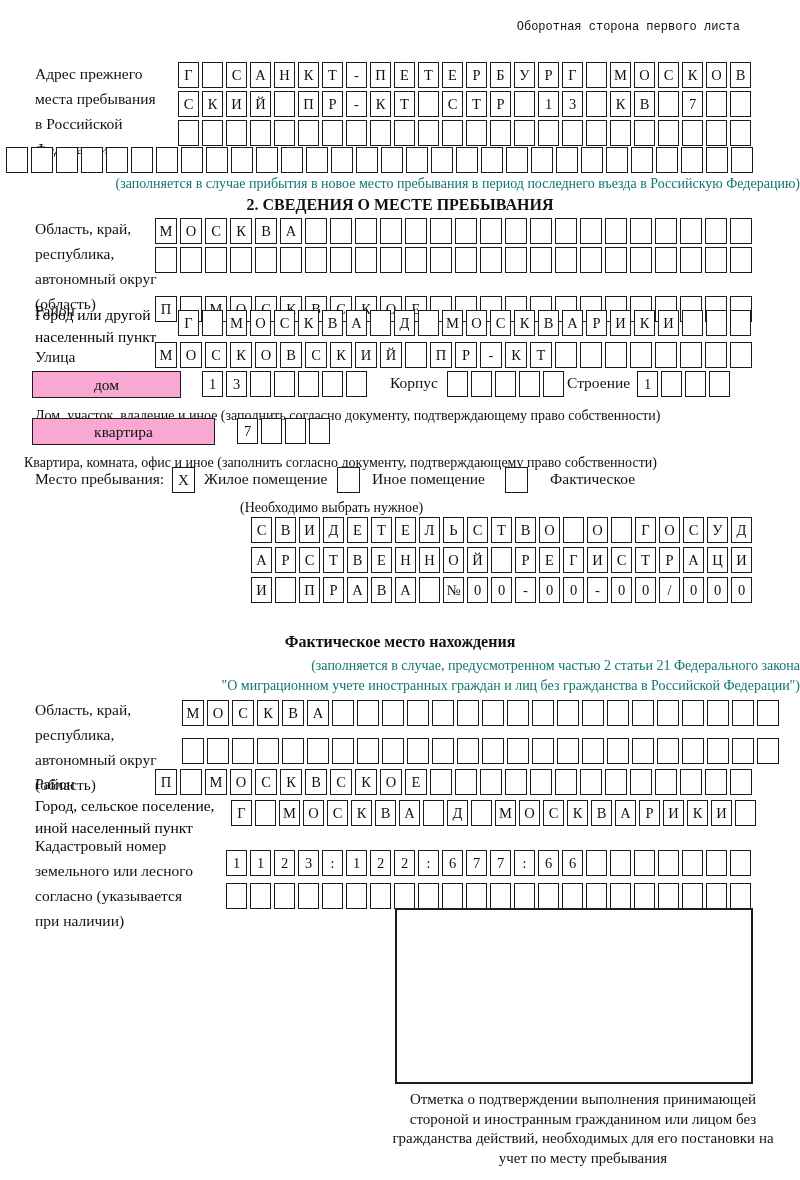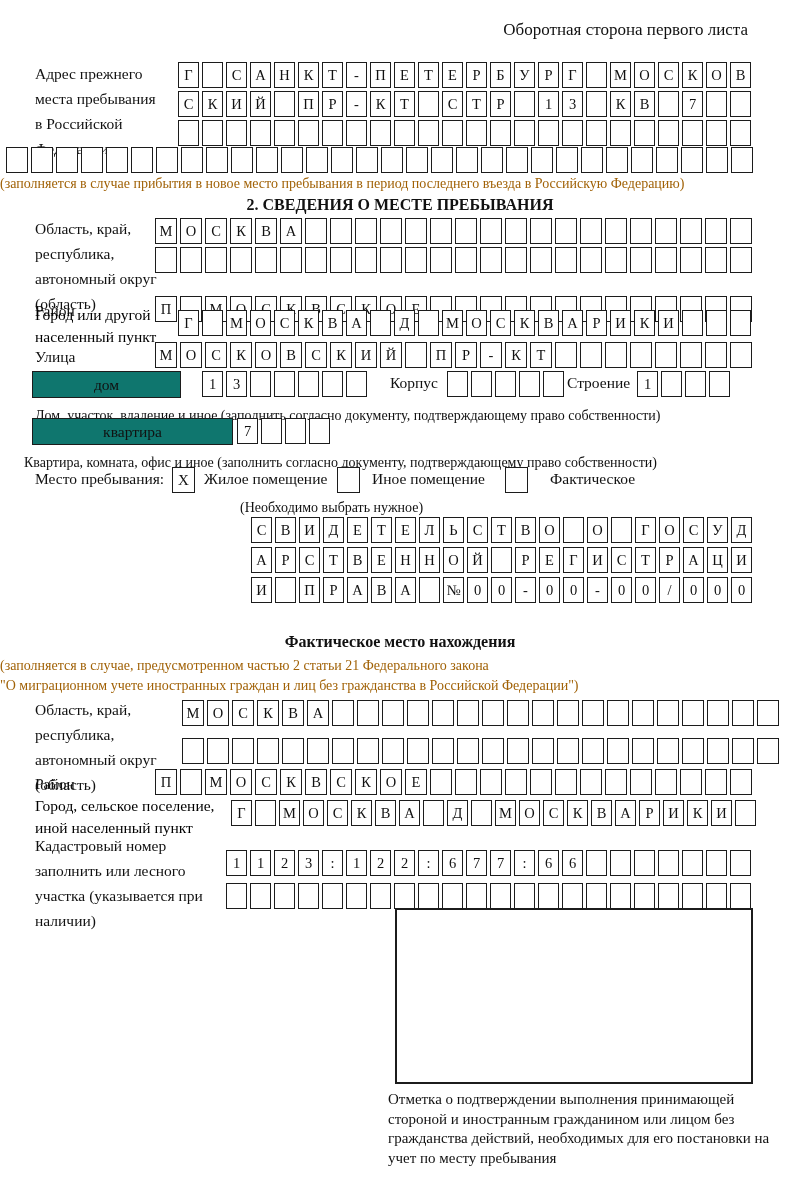--- a/index.html
+++ b/index.html
@@ -8,50 +8,50 @@
     width:800px;height:1180px;
     background:#fff;
     color:#111;
     font-family:"Liberation Serif","DejaVu Serif",serif;
     overflow:hidden;
   }
   .abs{position:absolute;}
   .label{font-size:15.5px;line-height:25px;color:#111;}
   .label-tight{font-size:15.5px;line-height:21.5px;color:#000000;}
   .caption{font-size:14px;color:#111;white-space:nowrap;margin-top:8px;}
-  .caption-c{font-size:14px;color:#a16207;text-align:left;width:800px;left:0;white-space:nowrap;}
+  .caption-c{font-size:14px;color:#0f766e;text-align:right;width:800px;left:0;white-space:nowrap;}
   .title{font-size:16px;font-weight:bold;text-align:center;width:800px;left:0;color:#111;}
   .cells{display:flex;gap:3px;}
   .cells .cell{
     flex:none;width:21px;height:26px;
     border:1.6px solid #1c1c1c;box-sizing:border-box;
     display:flex;align-items:center;justify-content:center;
     font-size:14.5px;background:#fff;
   }
   .cw22 .cell{width:22px;}
   .rowstack{display:flex;flex-direction:column;gap:3px;}
   .widebox{
     border:1.6px solid #1c1c1c;box-sizing:border-box;height:27px;
     display:flex;align-items:center;justify-content:center;
-    font-size:15.5px;background:#0f766e;
+    font-size:15.5px;background:#f9a8d4;
   }
   .checkbox{
     width:23px;height:26px;border:1.6px solid #1c1c1c;box-sizing:border-box;
     display:flex;align-items:center;justify-content:center;
     font-size:15px;background:#fff;
   }
   .bigbox{border:2px solid #1c1c1c;box-sizing:border-box;background:#fff;}
   .inline-label{font-size:15.5px;color:#111;white-space:nowrap;}
 </style>
 </head>
 <body>
 
 <div class="page">
 
-  <div class="abs" style="top:20px;right:52px;font-size:17px;">Оборотная сторона первого листа</div>
+  <div class="abs" style="top:20px;right:60px;font-size:12px;font-family:Liberation Mono, monospace;">Оборотная сторона первого листа</div>
 
   <div class="abs label" style="left:35px;top:61px;width:126px;">Адрес прежнего места пребывания в Российской Федерации</div>
   <div class="abs rowstack" style="left:178px;top:62px;">
     <div class="cells">
         <span class="cell">Г</span>
         <span class="cell"></span>
         <span class="cell">С</span>
         <span class="cell">А</span>
         <span class="cell">Н</span>
         <span class="cell">К</span>
@@ -321,21 +321,21 @@
     </div>
   <div class="abs inline-label" style="left:567px;top:374px;">Строение</div>
   <div class="abs cells" style="left:637px;top:371px;">
       <span class="cell">1</span>
       <span class="cell"></span>
       <span class="cell"></span>
       <span class="cell"></span>
     </div>
   <div class="abs caption" style="left:35px;top:400px;">Дом, участок, владение и иное (заполнить согласно документу, подтверждающему право собственности)</div>
 
-  <div class="abs widebox" style="left:32px;top:418px;width:201px;">квартира</div>
+  <div class="abs widebox" style="left:32px;top:418px;width:183px;">квартира</div>
   <div class="abs cells" style="left:237px;top:418px;">
       <span class="cell">7</span>
       <span class="cell"></span>
       <span class="cell"></span>
       <span class="cell"></span>
     </div>
   <div class="abs caption" style="left:24px;top:447px;">Квартира, комната, офис и иное (заполнить согласно документу, подтверждающему право собственности)</div>
 
   <div class="abs inline-label" style="left:35px;top:470px;text-align:center;">Место пребывания:</div>
   <div class="abs checkbox" style="left:172px;top:467px;">X</div>
@@ -521,21 +521,21 @@
       <span class="cell">К</span>
       <span class="cell">В</span>
       <span class="cell">А</span>
       <span class="cell">Р</span>
       <span class="cell">И</span>
       <span class="cell">К</span>
       <span class="cell">И</span>
       <span class="cell"></span>
     </div>
 
-  <div class="abs label" style="left:35px;top:833px;width:172px;">Кадастровый номер заполнить или лесного участка (указывается при наличии)</div>
+  <div class="abs label" style="left:35px;top:833px;width:172px;">Кадастровый номер земельного или лесного согласно (указывается при наличии)</div>
   <div class="abs cells" style="left:226px;top:850px;">
       <span class="cell">1</span>
       <span class="cell">1</span>
       <span class="cell">2</span>
       <span class="cell">3</span>
       <span class="cell">:</span>
       <span class="cell">1</span>
       <span class="cell">2</span>
       <span class="cell">2</span>
       <span class="cell">:</span>
@@ -572,15 +572,15 @@
       <span class="cell"></span>
       <span class="cell"></span>
       <span class="cell"></span>
       <span class="cell"></span>
       <span class="cell"></span>
       <span class="cell"></span>
       <span class="cell"></span>
     </div>
 
   <div class="abs bigbox" style="left:395px;top:908px;width:358px;height:176px;"></div>
-  <div class="abs" style="left:388px;top:1090px;width:390px;font-size:15px;line-height:19.5px;">Отметка о подтверждении выполнения принимающей стороной и иностранным гражданином или лицом без гражданства действий, необходимых для его постановки на учет по месту пребывания</div>
+  <div class="abs" style="left:388px;top:1090px;width:390px;text-align:center;font-size:15px;line-height:19.5px;">Отметка о подтверждении выполнения принимающей стороной и иностранным гражданином или лицом без гражданства действий, необходимых для его постановки на учет по месту пребывания</div>
 
 </div>
 
 </body></html>

